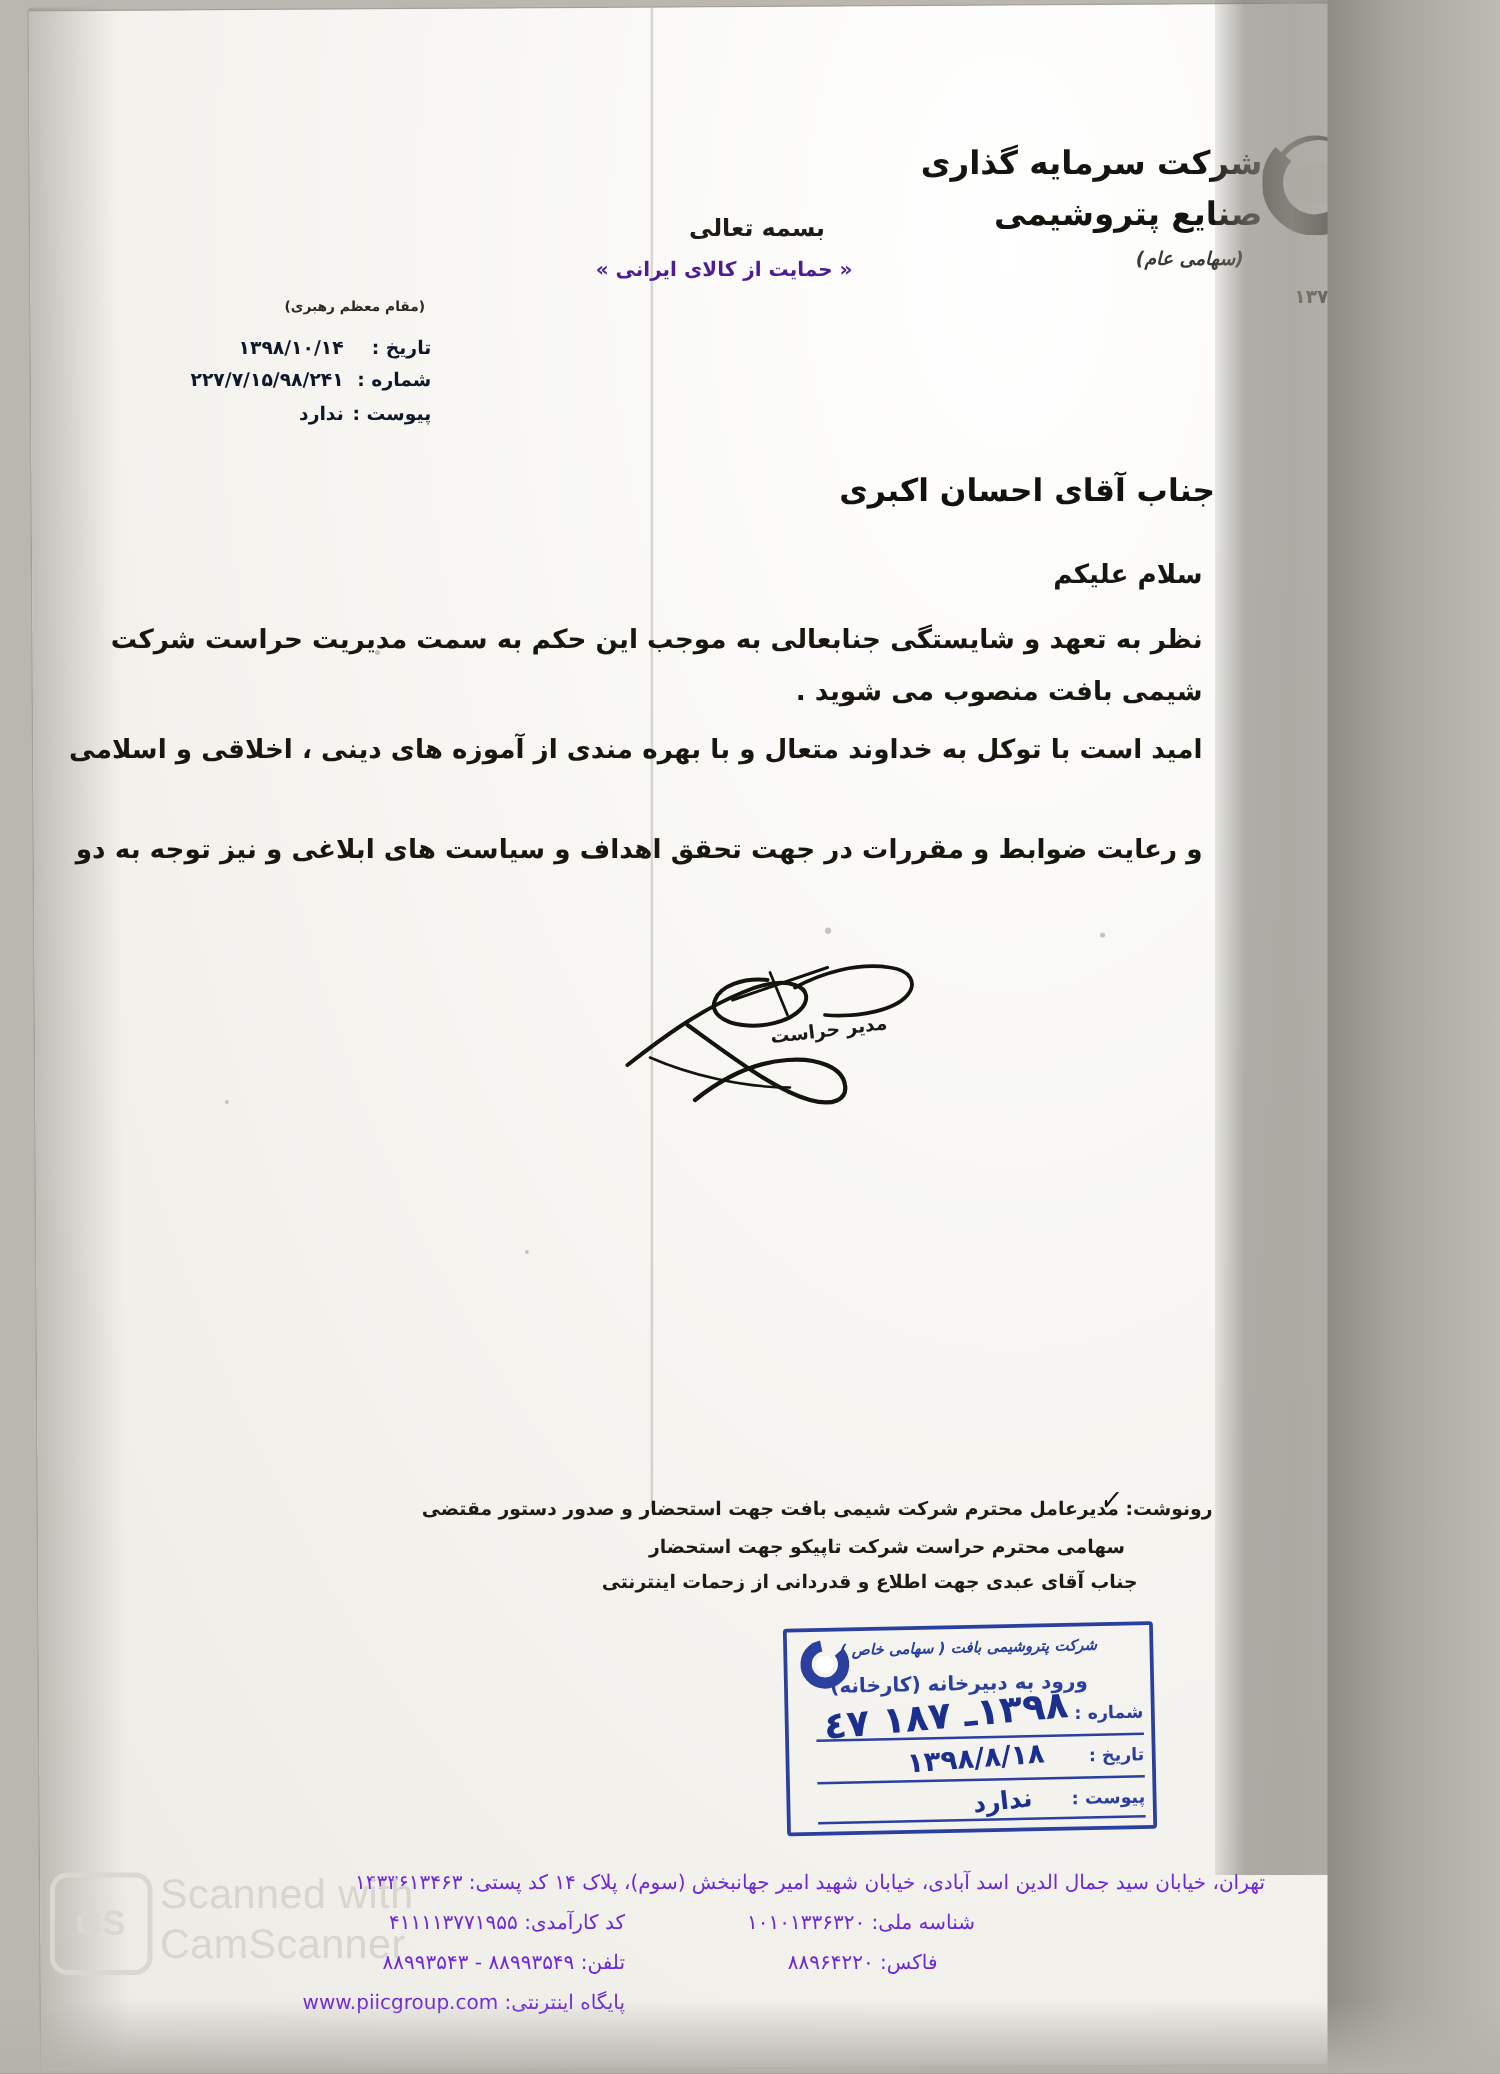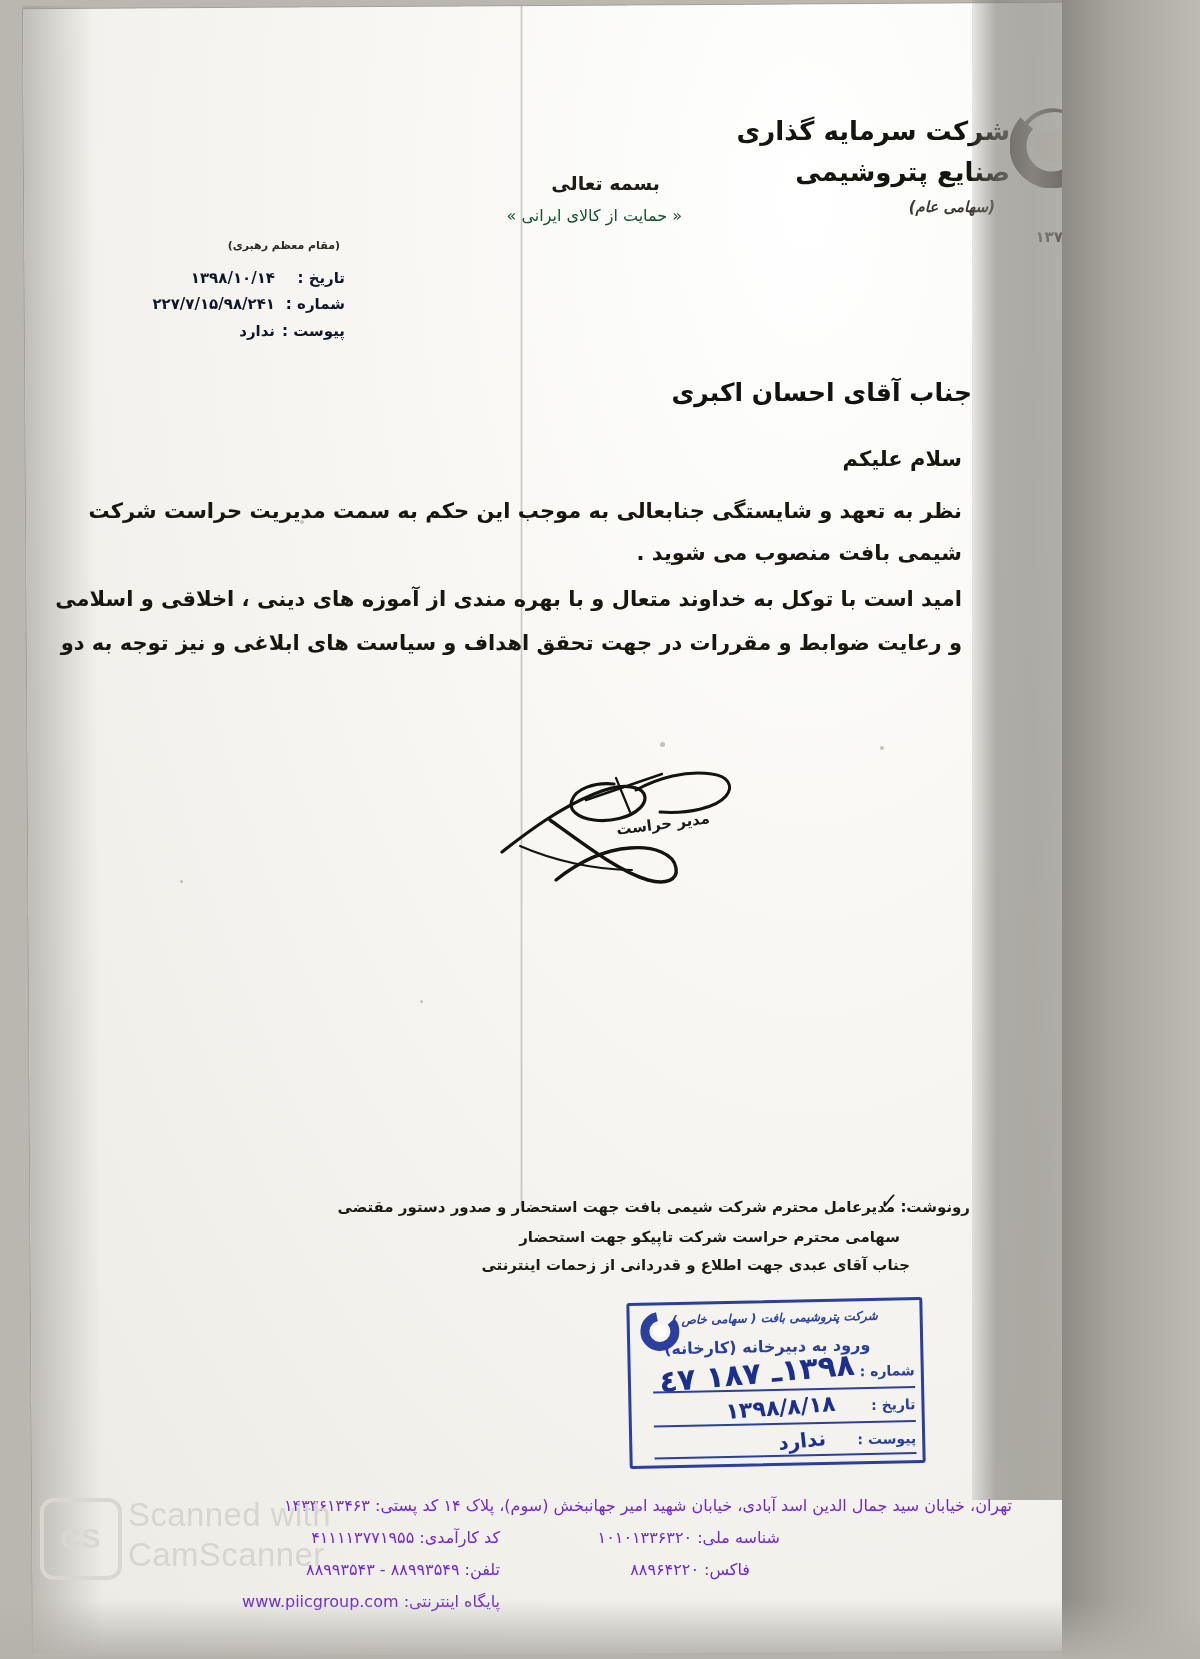--- a/index.html
+++ b/index.html
@@ -100,21 +100,21 @@
   }
   .logo svg { display: block; }
 
   
   .besmellah {
     top: 172px; right: 540px;
     font-size: 19px; font-weight: 700; color: #1d1d16;
   }
   .slogan {
     top: 206px; right: 518px;
-    font-size: 16px; font-weight: 400; color: #14532d;
+    font-size: 16px; font-weight: 700; color: #4c1d95;
   }
 
   
   .meta-note {
     top: 239px; right: 860px;
     font-size: 11px; font-weight: 700; color: #2a2a22;
   }
   .meta-row { font-size: 15px; font-weight: 700; color: #0f172a; }
   .meta-label { position: absolute; }
   .meta-value { position: absolute; letter-spacing: .5px; }
@@ -134,21 +134,21 @@
     top: 447px; right: 238px;
     font-size: 21px; font-weight: 600; color: #171711;
   }
   .body-line {
     font-size: 21px; font-weight: 600; color: #17170f;
     line-height: 1.1;
   }
   .b1 { top: 500px; right: 238px; }
   .b2 { top: 542px; right: 238px; }
   .b3 { top: 588px; right: 238px; margin-left: 24px; }
-  .b4 { top: 632px; right: 238px; }
+  .b4 { top: 668px; right: 238px; }
   .b5 { top: 676px; right: 238px; }
 
   
   .sig-wrap {
     position: absolute;
     top: 760px; right: 380px;
     width: 330px; height: 140px;
   }
   .sig-label {
     position: absolute;

